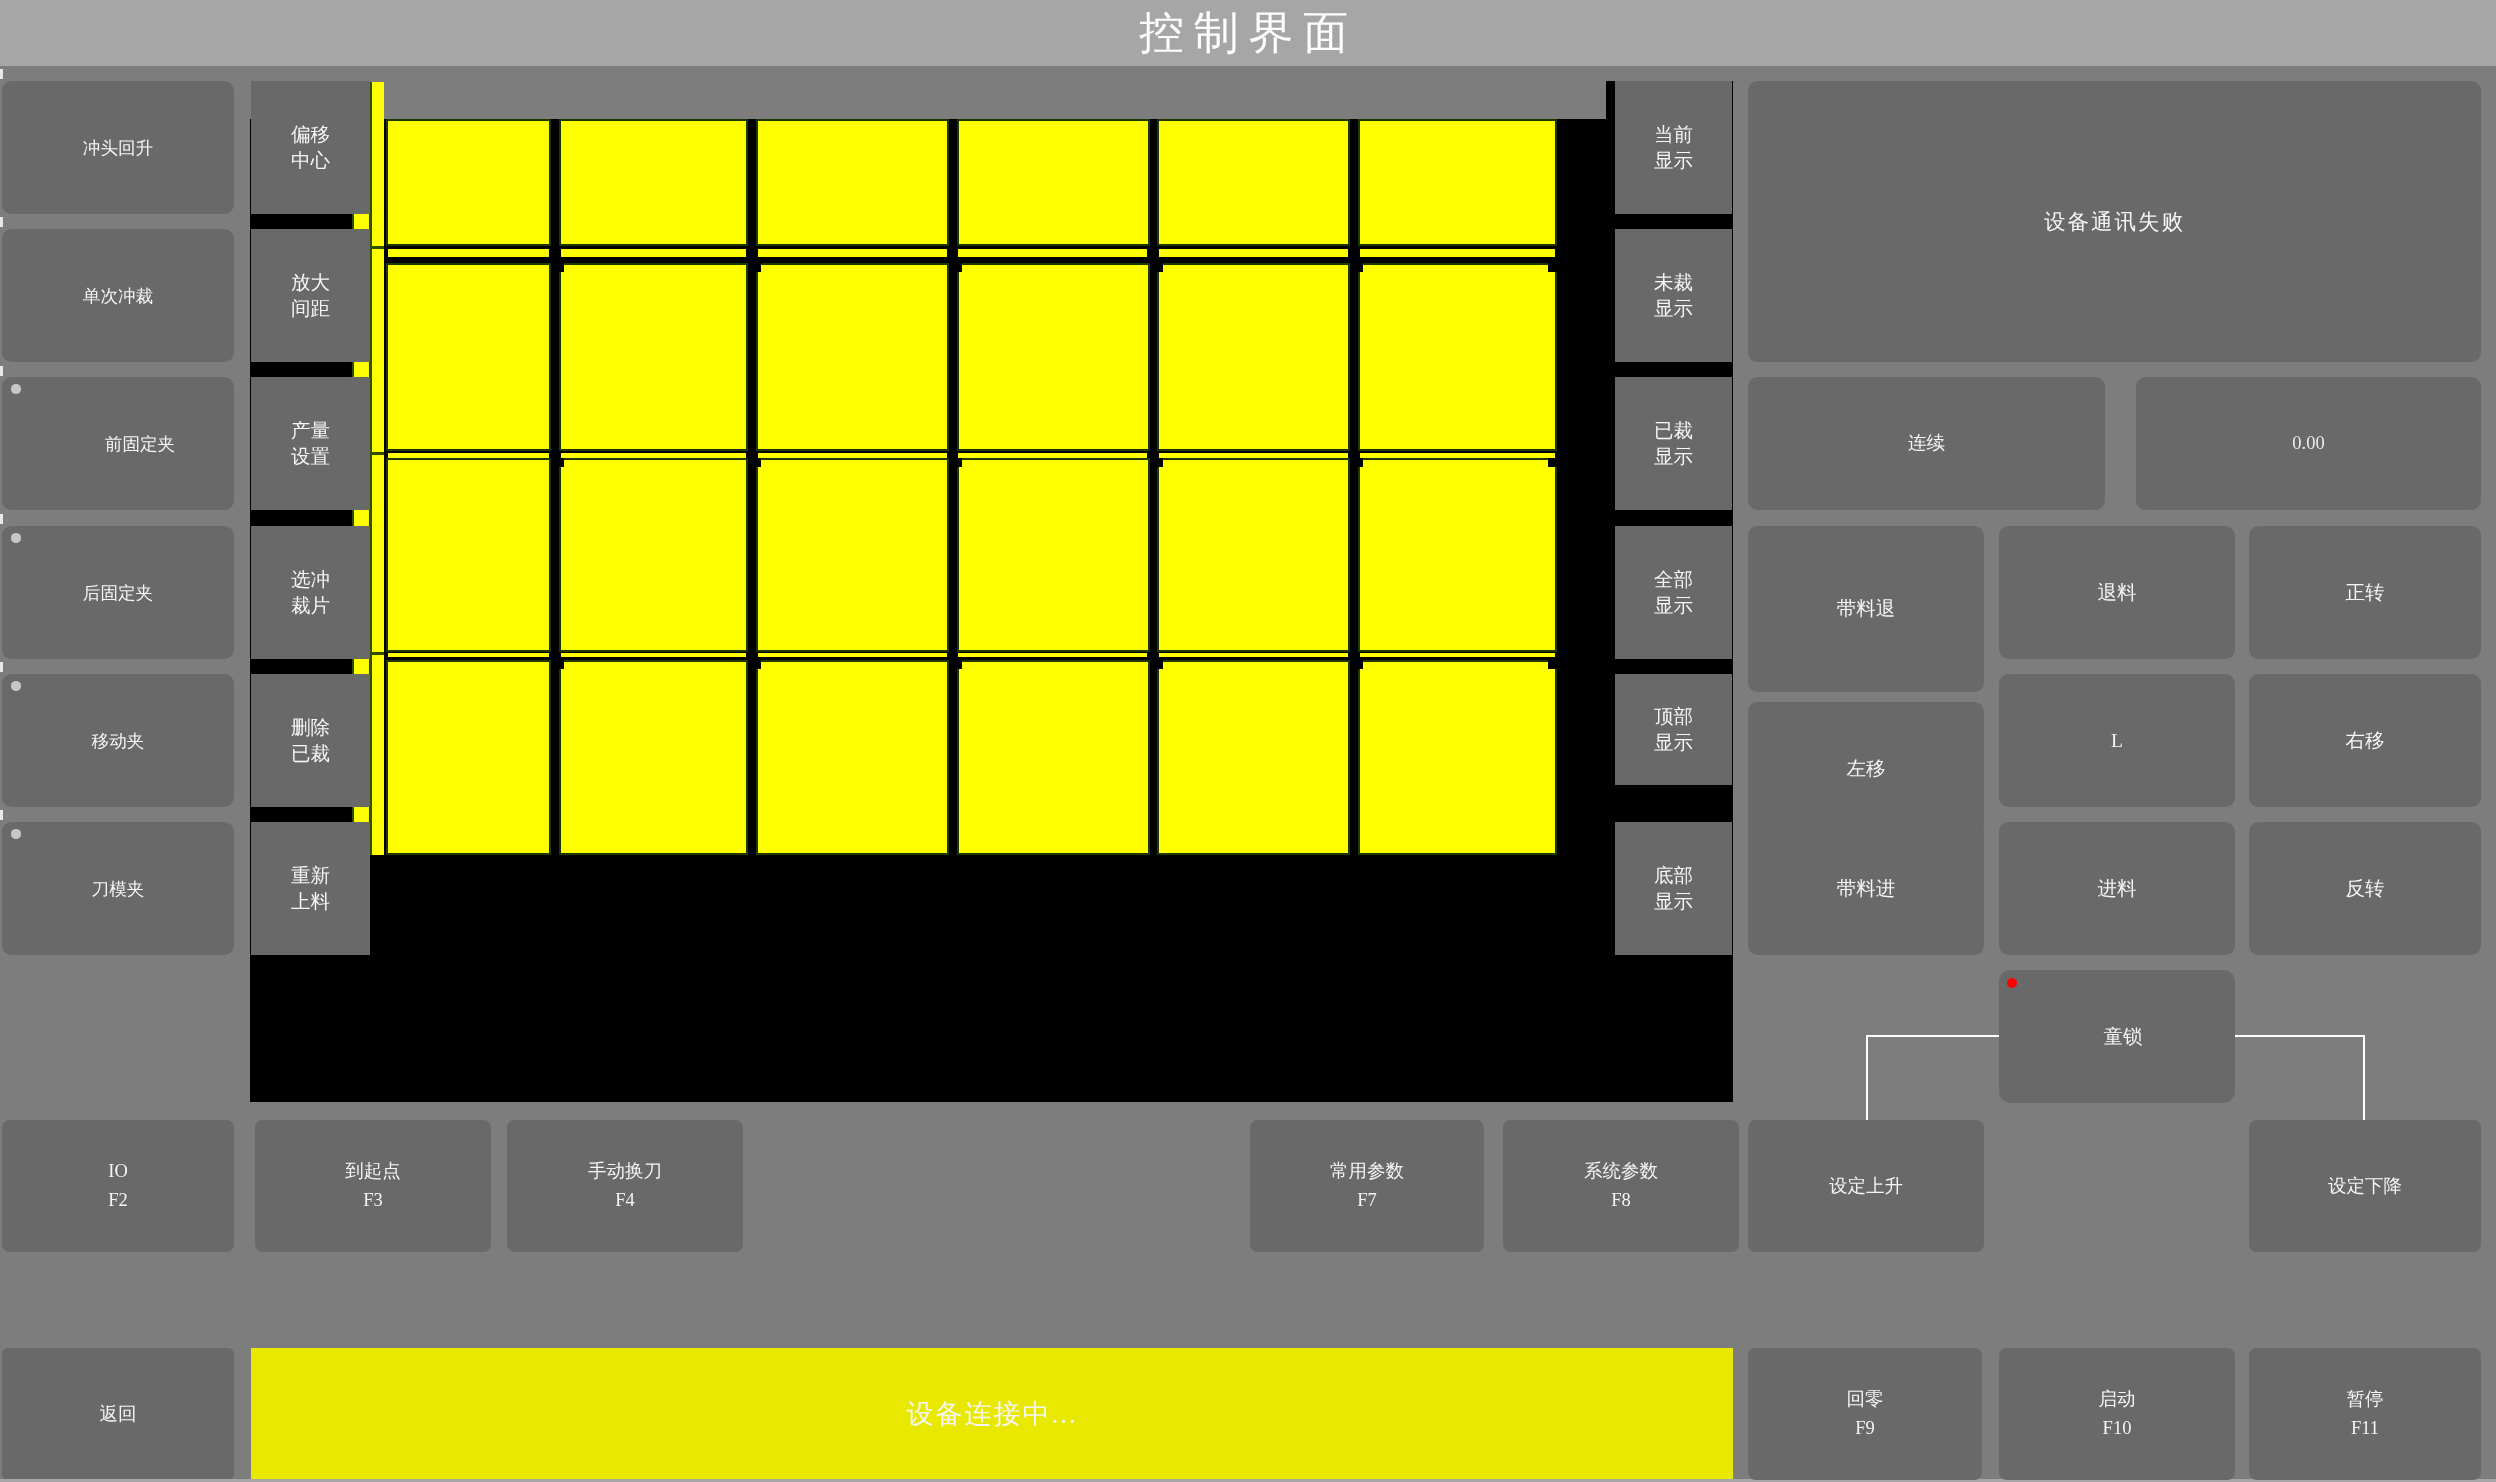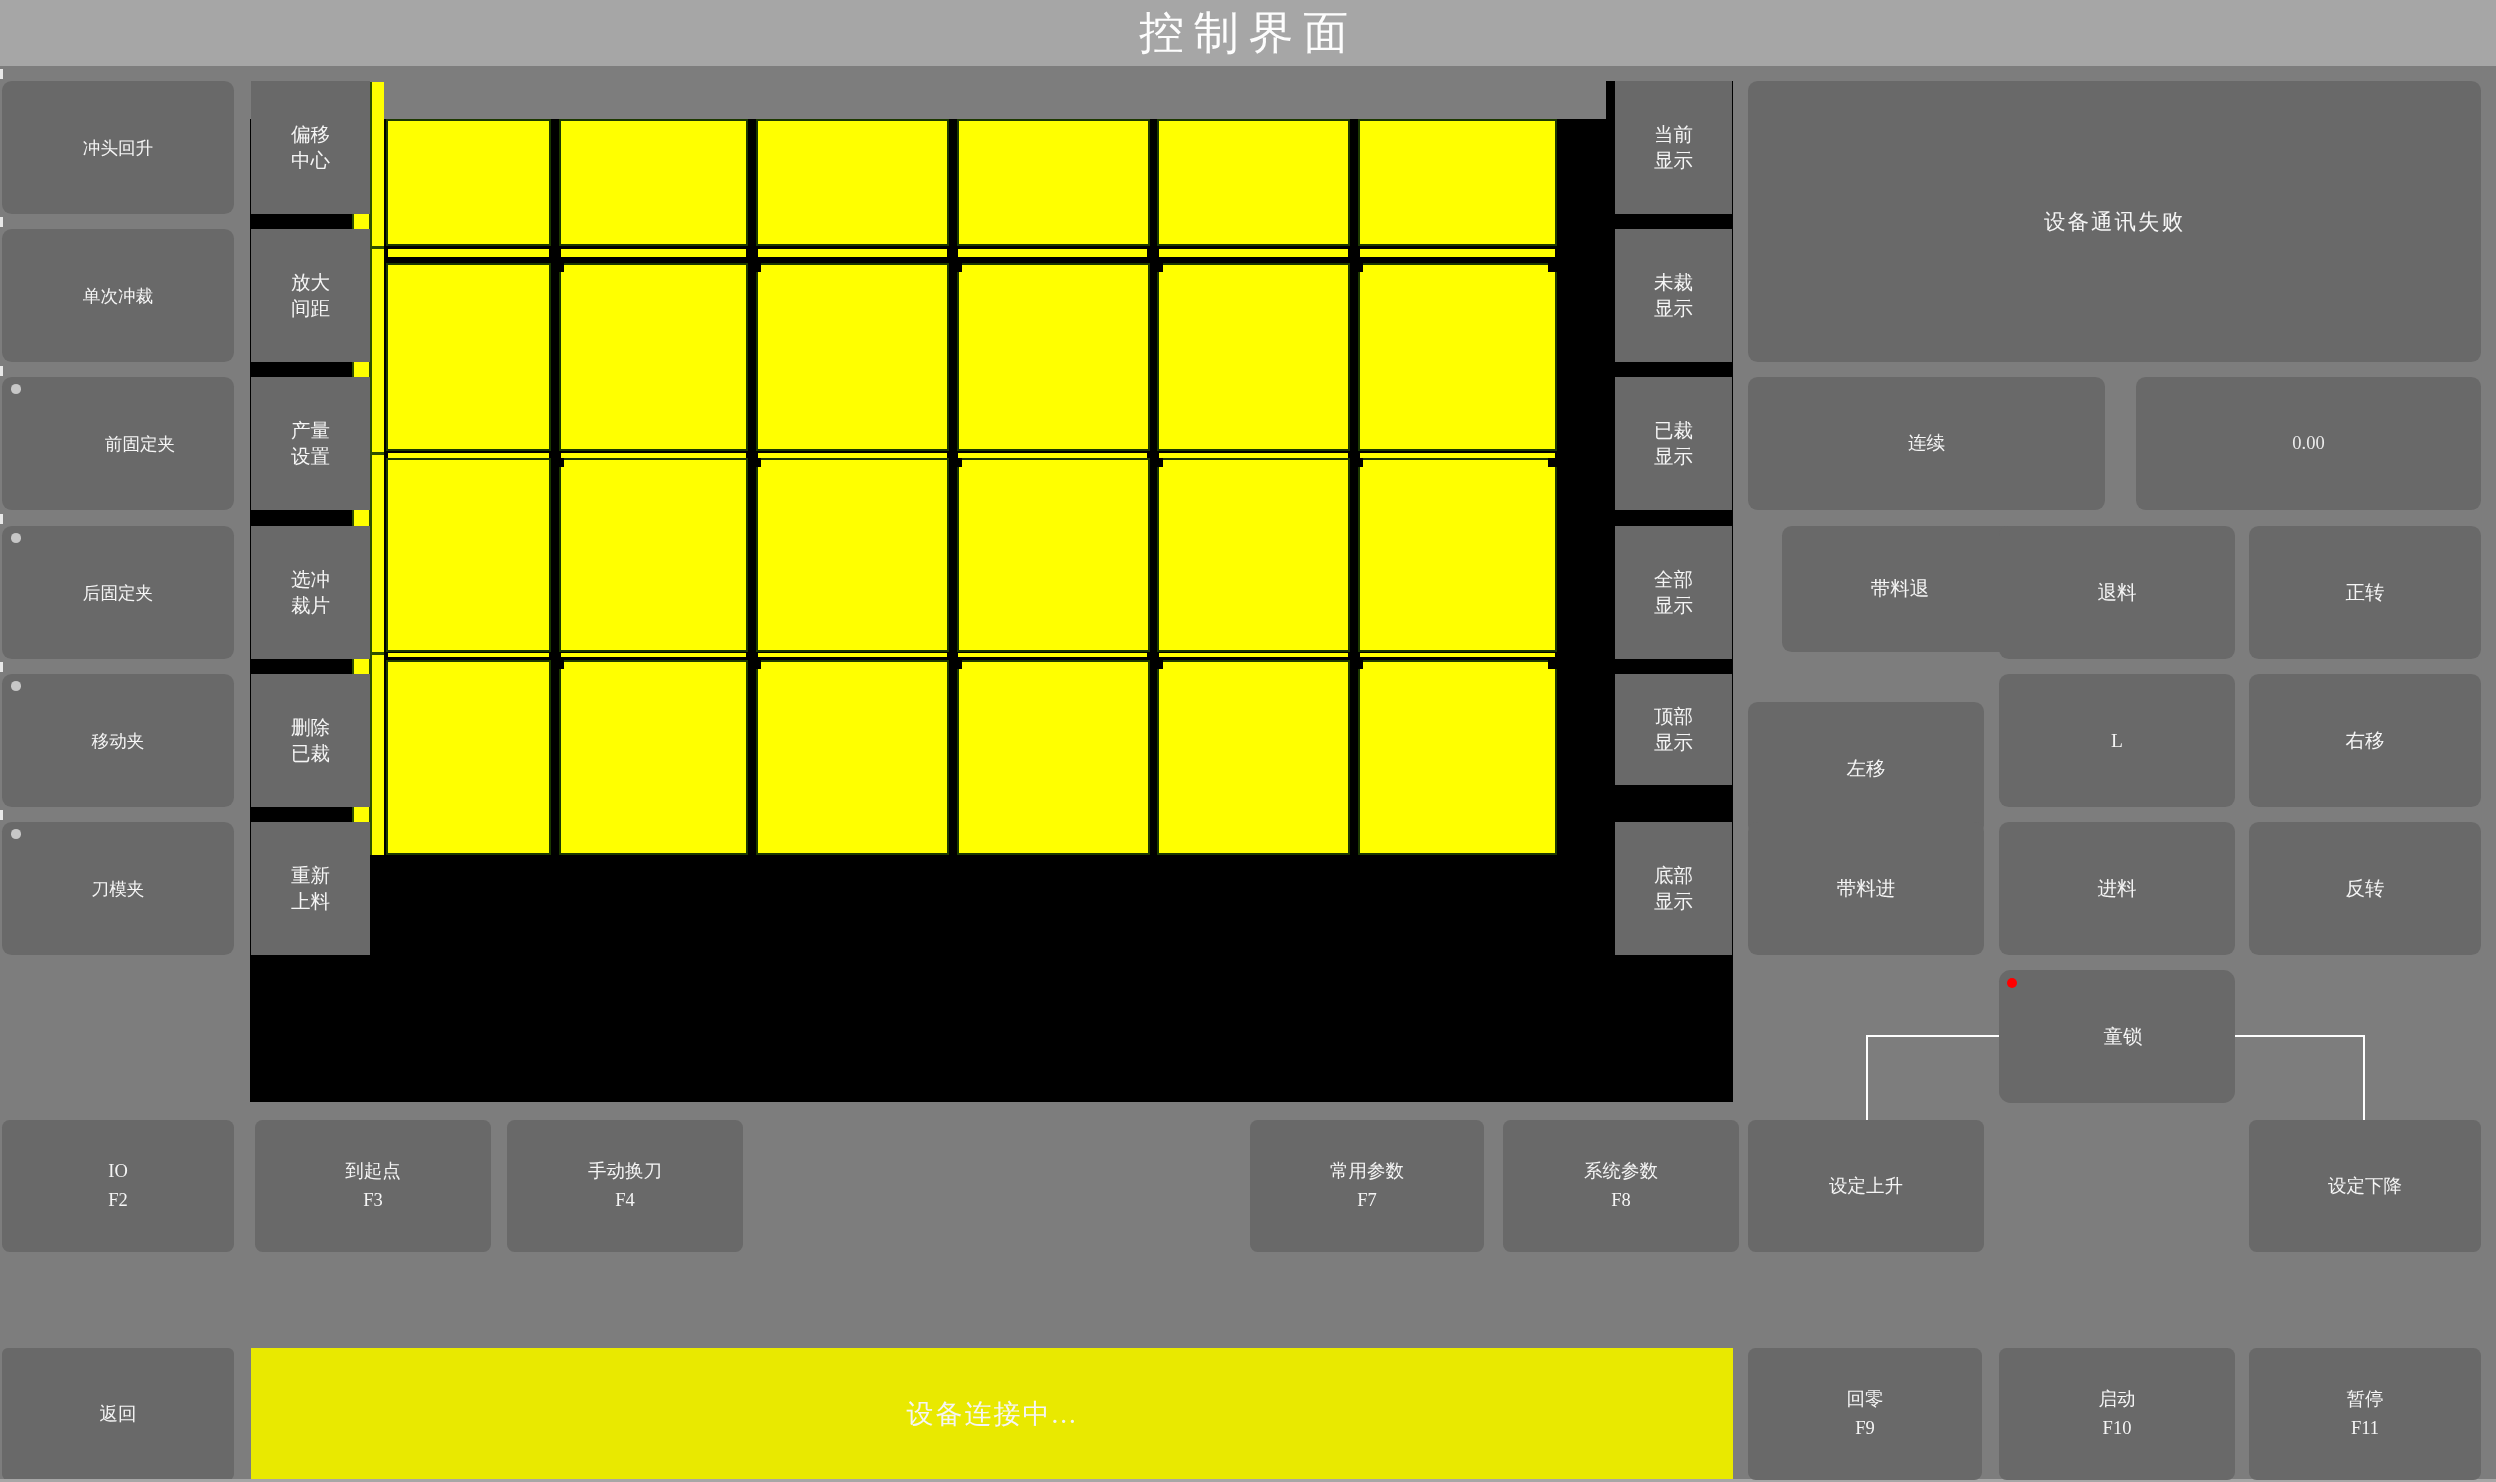--- a/index.html
+++ b/index.html
@@ -234,21 +234,21 @@
     <span>显示</span>
   </div>
 <div class="btn fs20" style="left: 1615px; top: 674px; width: 117px; height: 111px;">
     <span>顶部</span>
     <span>显示</span>
   </div>
 <div class="btn fs20" style="left: 1615px; top: 822px; width: 117px; height: 133px;">
     <span>底部</span>
     <span>显示</span>
   </div>
-<div class="btn r10 fs20" style="left: 1748px; top: 526px; width: 236px; height: 126px; margin-left: 34px;">
+<div class="btn r10 fs20" style="left: 1748px; top: 526px; width: 236px; height: 166px;">
     <span>带料退</span>
   </div>
 <div class="btn r10 fs20" style="left: 1999px; top: 526px; width: 236px; height: 133px;">
     <span>退料</span>
   </div>
 <div class="btn r10 fs20" style="left: 2249px; top: 526px; width: 232px; height: 133px;">
     <span>正转</span>
   </div>
 <div class="btn r10 fs20" style="left: 1748px; top: 702px; width: 236px; height: 133px;">
     <span>左移</span>

